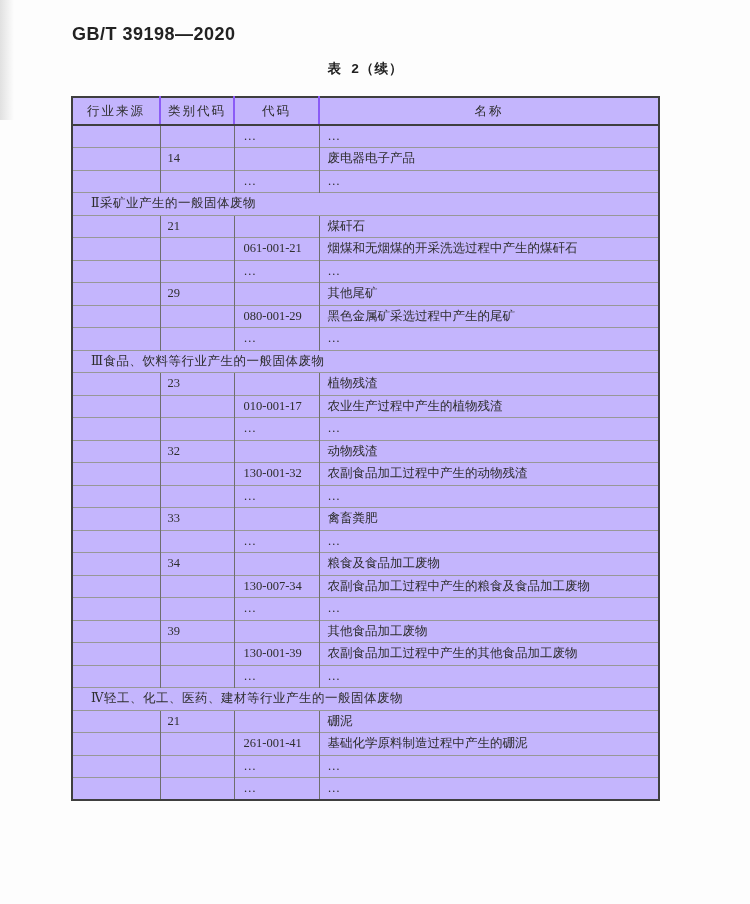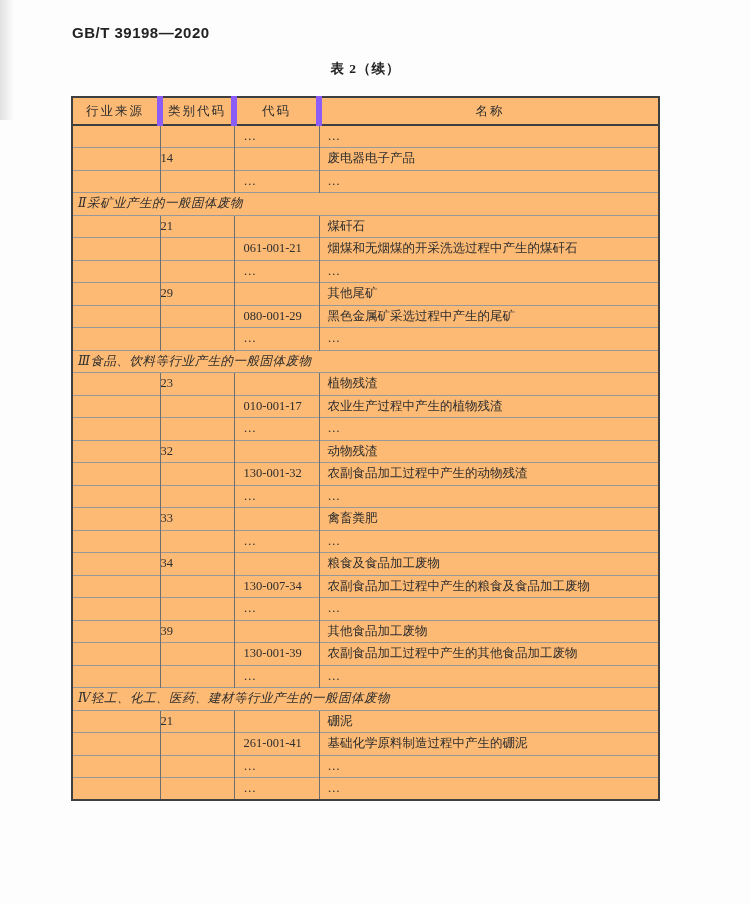--- a/index.html
+++ b/index.html
@@ -12,63 +12,62 @@
     overflow:hidden;
   }
   .scan-edge {
     position:absolute; left:0; top:0; width:14px; height:120px;
     background:linear-gradient(90deg, rgba(140,140,140,0.25), rgba(140,140,140,0));
     pointer-events:none;
   }
   .doc-number {
     position:absolute; left:72px; top:24px;
     font-family:"Liberation Sans","DejaVu Sans",sans-serif;
-    font-weight:bold; font-size:15px; letter-spacing:0.5px; color:#222;
+    font-weight:bold; font-size:18px; letter-spacing:0.5px; color:#222;
   }
   .table-title {
     position:absolute; left:71px; top:60px; width:589px;
     text-align:center; font-weight:bold; font-size:13.5px;
-    letter-spacing:1px; color:#222;
+    letter-spacing:1px; color:#222;font-family:Liberation Mono, monospace;
   }
   table.waste-table {
     position:absolute; left:71px; top:96px; width:589px;
     border-collapse:collapse; table-layout:fixed;
     font-size:12.5px; color:#2e2e2e;
     border:2px solid #3f3f3f;
-    background:#fdba74;
+    background:#c4b5fd;
   }
   table.waste-table col.c-source   { width:88px; }
   table.waste-table col.c-category { width:74px; }
   table.waste-table col.c-code     { width:85px; }
   table.waste-table th {
     height:28px;
     font-weight:normal;
     text-align:center;
     vertical-align:middle;
     letter-spacing:2px;
-    border-left:6px solid #8b5cf6;
+    border-left:2px solid #8b5cf6;
     border-bottom:2px solid #3f3f3f;
   }
   table.waste-table td {
     height:22.5px;
     vertical-align:middle;
     border-left:1px solid #6e6e6e;
     border-top:1px solid #989898;
     white-space:nowrap;
     overflow:hidden;
   }
   table.waste-table th:first-child,
   table.waste-table td:first-child { border-left:none; }
-  td.col-category { padding-left:0; }
+  td.col-category { padding-left:7px; }
   td.col-code     { padding-left:9px; }
   td.col-name     { padding-left:8px; }
   td.section-cell {
-    padding-left:5px;
+    padding-left:18px;
     letter-spacing:0.5px;
-    font-style:italic;
   }
 </style>
 </head>
 <body>
 
 <div class="scan-edge"></div>
 
 <div class="doc-number">GB/T 39198—2020</div>
 
 <div class="table-title">表 2（续）</div>

